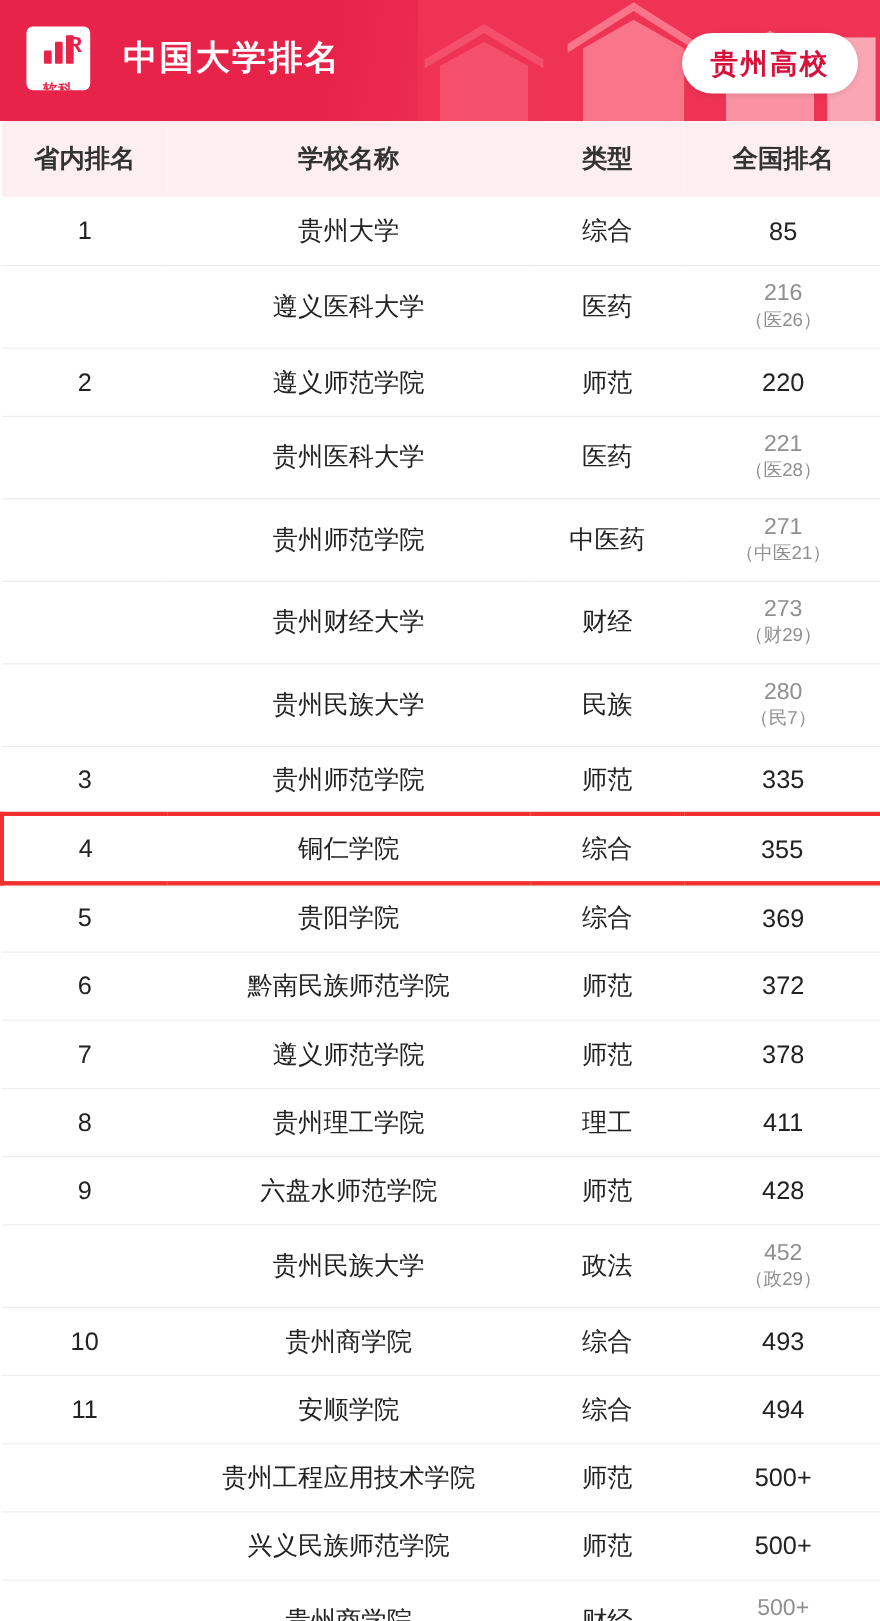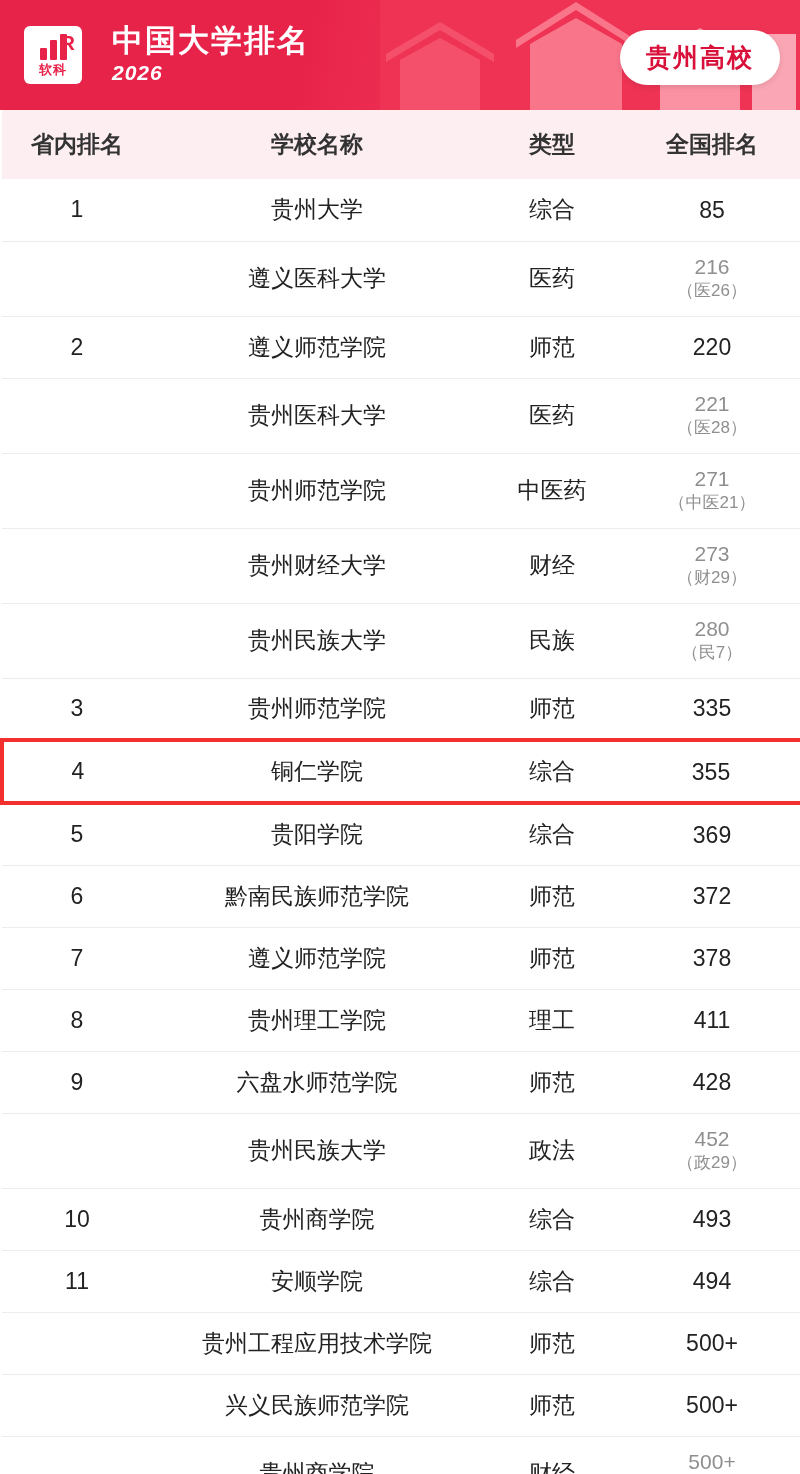--- a/index.html
+++ b/index.html
@@ -69,21 +69,21 @@
     font-size: 20px;
     font-weight: 700;
     color: #e8234a;
     line-height: 1;
   }
   .logo-cn {
     font-size: 13px;
     color: #e8234a;
     font-weight: 700;
     letter-spacing: 1px;
-    margin-top: 1px;
+    margin-top: 14px;
   }
   .title-block {
     margin-left: 30px;
     color: #fff;
   }
   .title-main {
     font-size: 31px;
     font-weight: 700;
     letter-spacing: 2px;
     line-height: 1.1;
@@ -211,21 +211,20 @@
         <div class="logo-bars">
           <i></i>
             <i></i>
             <i></i>
         </div>
         <span class="logo-r">R</span>
         <span class="logo-cn">软科</span>
       </div>
       <div class="title-block">
         <div class="title-main">中国大学排名</div>
-        <div class="title-year">2026</div>
       </div>
     </div>
 
     <div class="badge">贵州高校</div>
   </div>
 
   <table class="table">
     <colgroup>
       <col class="col-rank">
         <col class="col-name">

